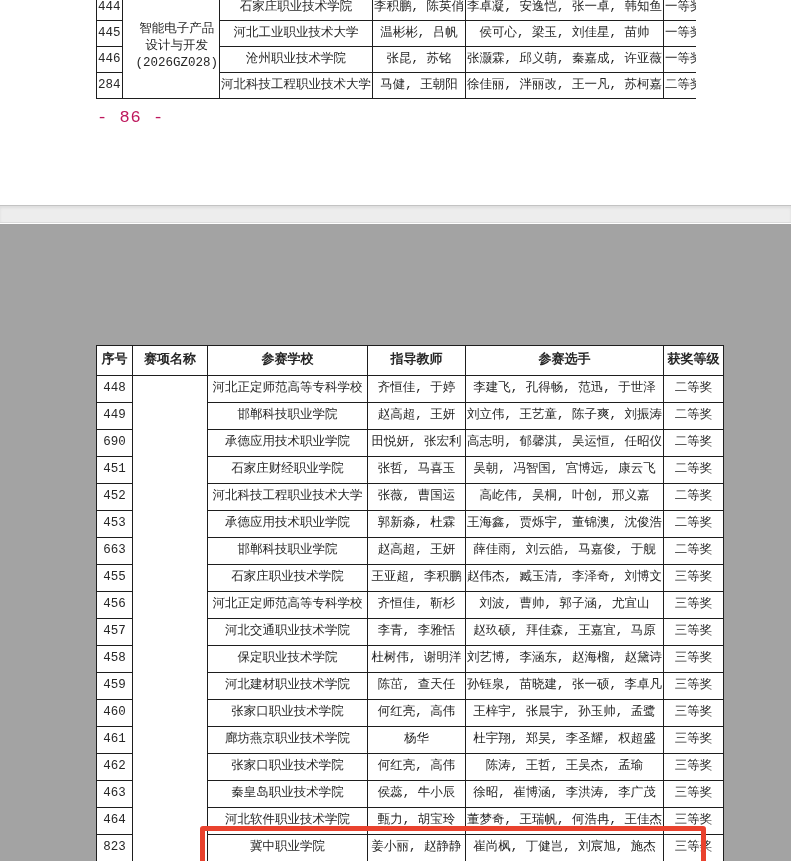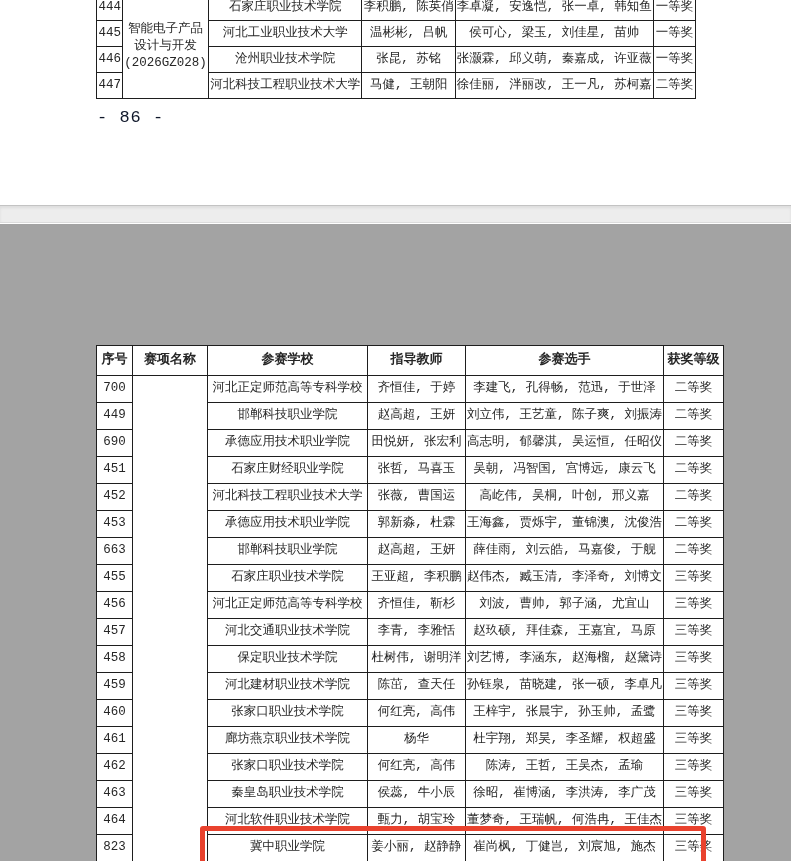--- a/index.html
+++ b/index.html
@@ -25,30 +25,30 @@
   td, th {
     border:1px solid #1e1e1e;
     text-align:center; vertical-align:middle;
     font-size:12.5px; line-height:1.25;
     overflow:hidden; white-space:nowrap;
     padding:0 1px;
   }
   th { font-weight:bold; font-size:13px; height:30px; }
   .tbl-top td { height:26px; }
   .tbl-bottom td { height:27px; }
-  .c-event div { line-height:17px; font-size:12.5px; }
+  .c-event div { line-height:17px; font-size:12.5px;padding-left:12px; }
 
   .table-clip {
     position:absolute; left:96px; top:0; width:600px; height:100px; overflow:hidden;
   }
   .table-clip table { margin-top:-6px; }
 
   .page-number {
     position:absolute; left:97px; top:108px;
-    font-size:17px; letter-spacing:1px; color:#0f172a;
+    font-size:17px; letter-spacing:1px; color:#be185d;
   }
 
   .tbl-bottom-wrap { position:absolute; left:96px; top:121px; }
 
   
   .red-highlight {
     position:absolute; left:200px; top:826px; width:506px; height:46px;
     border:5px solid #e9422e; border-radius:3px;
     z-index:5; pointer-events:none; background:transparent;
   }
@@ -90,21 +90,21 @@
               <td>一等奖</td>
             </tr>
             <tr>
               <td class="c-no">446</td>
               <td>沧州职业技术学院</td>
               <td>张昆, 苏铭</td>
               <td>张灏霖, 邱义萌, 秦嘉成, 许亚薇</td>
               <td>一等奖</td>
             </tr>
             <tr>
-              <td class="c-no">447</td>
+              <td class="c-no">284</td>
               <td>河北科技工程职业技术大学</td>
               <td>马健, 王朝阳</td>
               <td>徐佳丽, 泮丽改, 王一凡, 苏柯嘉</td>
               <td>二等奖</td>
             </tr>
           </tbody>
       </table>
     </div>
     <div class="page-number">- 86 -</div>
   </section>
@@ -127,21 +127,21 @@
               <th>序号</th>
               <th>赛项名称</th>
               <th>参赛学校</th>
               <th>指导教师</th>
               <th>参赛选手</th>
               <th>获奖等级</th>
             </tr>
           </thead>
         <tbody>
             <tr>
-              <td class="c-no">700</td>
+              <td class="c-no">448</td>
               <td class="c-event" rowspan="18"></td>
               <td>河北正定师范高等专科学校</td>
               <td>齐恒佳, 于婷</td>
               <td>李建飞, 孔得畅, 范迅, 于世泽</td>
               <td>二等奖</td>
             </tr>
             <tr>
               <td class="c-no">449</td>
               <td>邯郸科技职业学院</td>
               <td>赵高超, 王妍</td>

